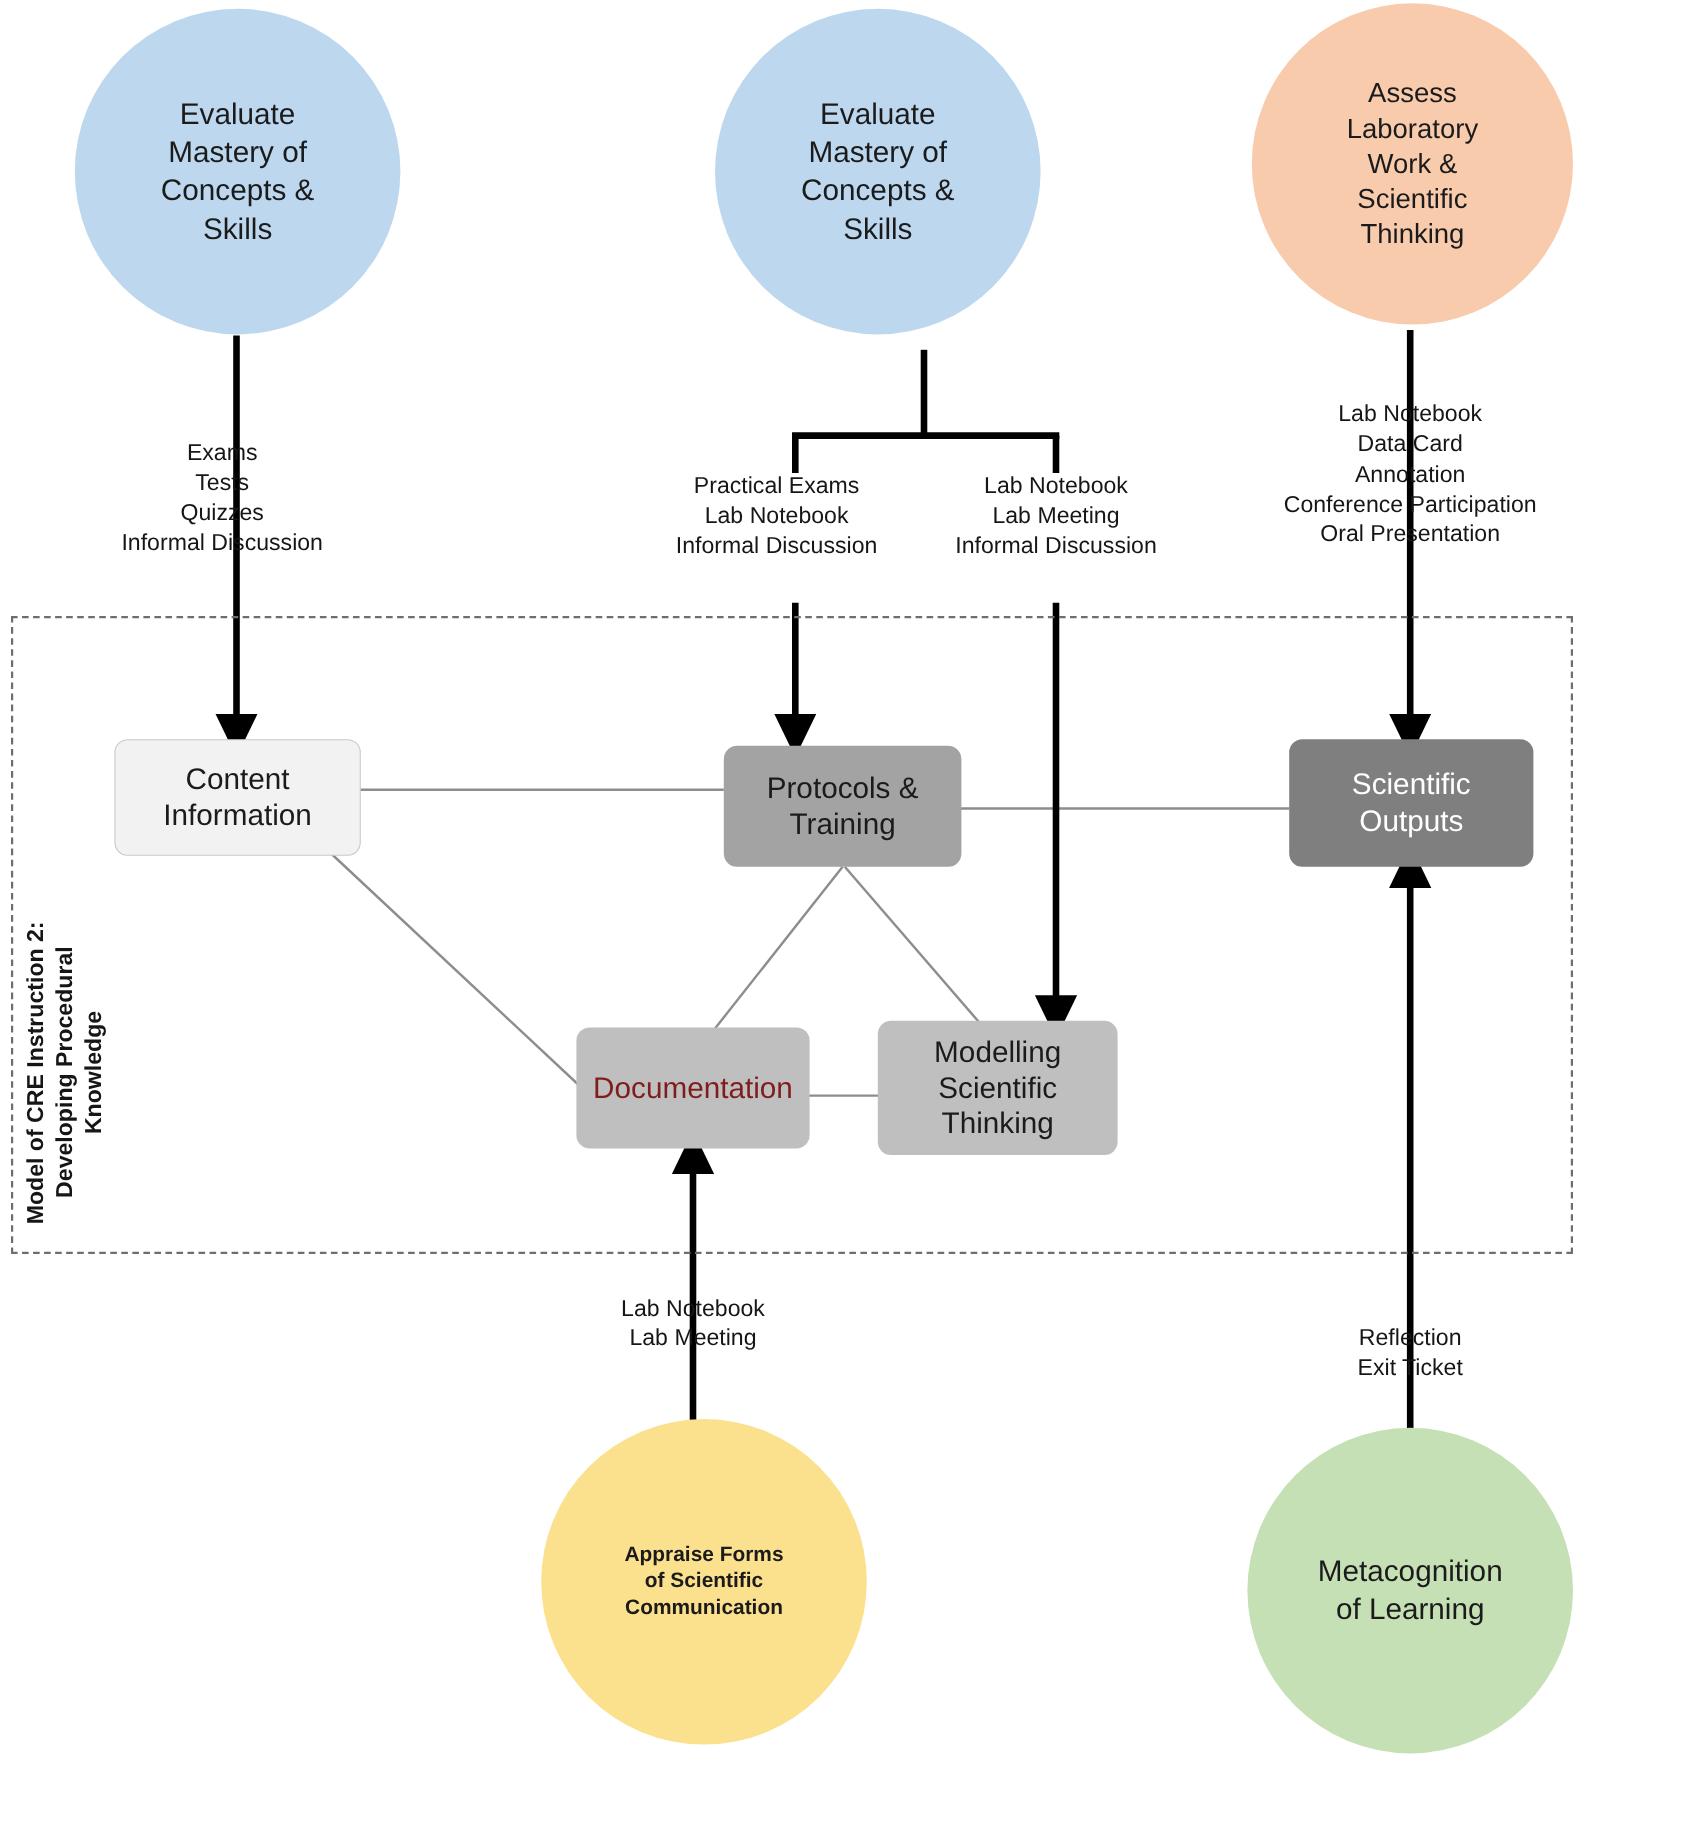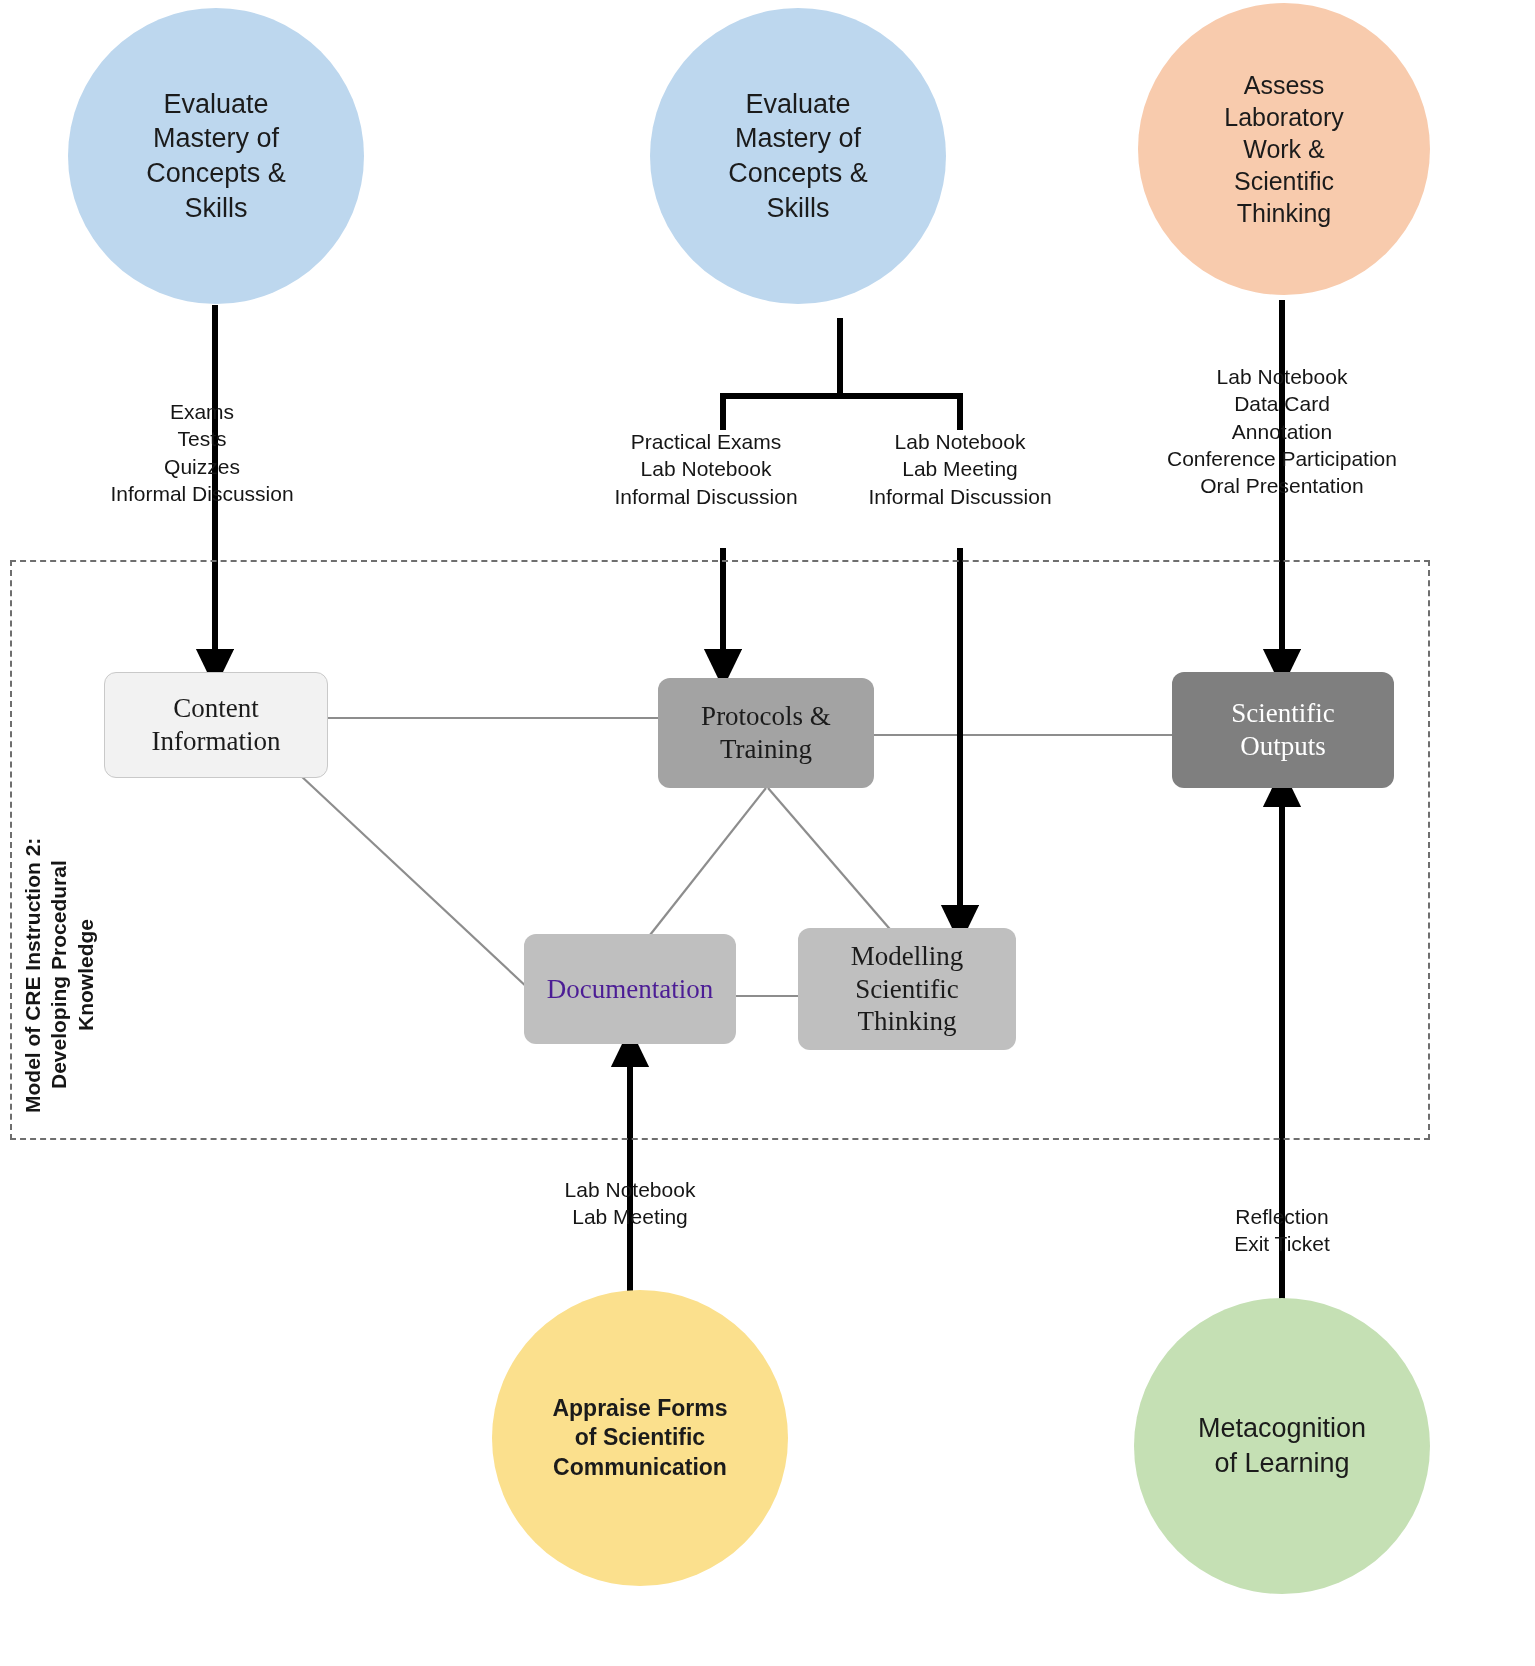--- a/index.html
+++ b/index.html
@@ -45,21 +45,20 @@
     align-items: center;
     justify-content: center;
     text-align: center;
     line-height: 1.22;
     box-sizing: border-box;
   }
   .node .ntext {
     display: block;
     white-space: pre-line;
     padding: 0 8px;
-    font-family: Liberation Serif, serif;
   }
   .edgelabel {
     position: absolute;
     text-align: center;
     font-weight: normal;
     color: #161616;
     line-height: 1.30;
     white-space: pre-line;
     font-size: 21px;
   }
@@ -142,21 +141,21 @@
   </div>
 
   <div class="circle" style="left:1138px; top:3px; width:292px; height:292px; background:#f8cbad; font-size:25px; font-weight:normal;">
     <span class="ctext">Assess
 Laboratory
 Work &amp;
 Scientific
 Thinking</span>
   </div>
 
-  <div class="circle" style="left:492px; top:1290px; width:296px; height:296px; background:#fbe08d; font-size:23px; font-weight:bold;">
+  <div class="circle" style="left:492px; top:1290px; width:296px; height:296px; background:#fbe08d; font-size:19px; font-weight:bold;">
     <span class="ctext">Appraise Forms
 of Scientific
 Communication</span>
   </div>
 
   <div class="circle" style="left:1134px; top:1298px; width:296px; height:296px; background:#c5e0b4; font-size:27px;">
     <span class="ctext">Metacognition
 of Learning</span>
   </div>
 
@@ -172,21 +171,21 @@
 Training</span>
   </div>
 
   <div class="node" style="left:1172px; top:672px; width:222px; height:116px; background:#7f7f7f;
               color:#ffffff; font-size:27px;">
     <span class="ntext">Scientific
 Outputs</span>
   </div>
 
   <div class="node" style="left:524px; top:934px; width:212px; height:110px; background:#bfbfbf;
-              color:#4c1d95; font-size:27px;">
+              color:#7f1d1d; font-size:27px;">
     <span class="ntext">Documentation</span>
   </div>
 
   <div class="node" style="left:798px; top:928px; width:218px; height:122px; background:#bfbfbf;
               color:#1b1b1b; font-size:27px;">
     <span class="ntext">Modelling
 Scientific
 Thinking</span>
   </div>
 

